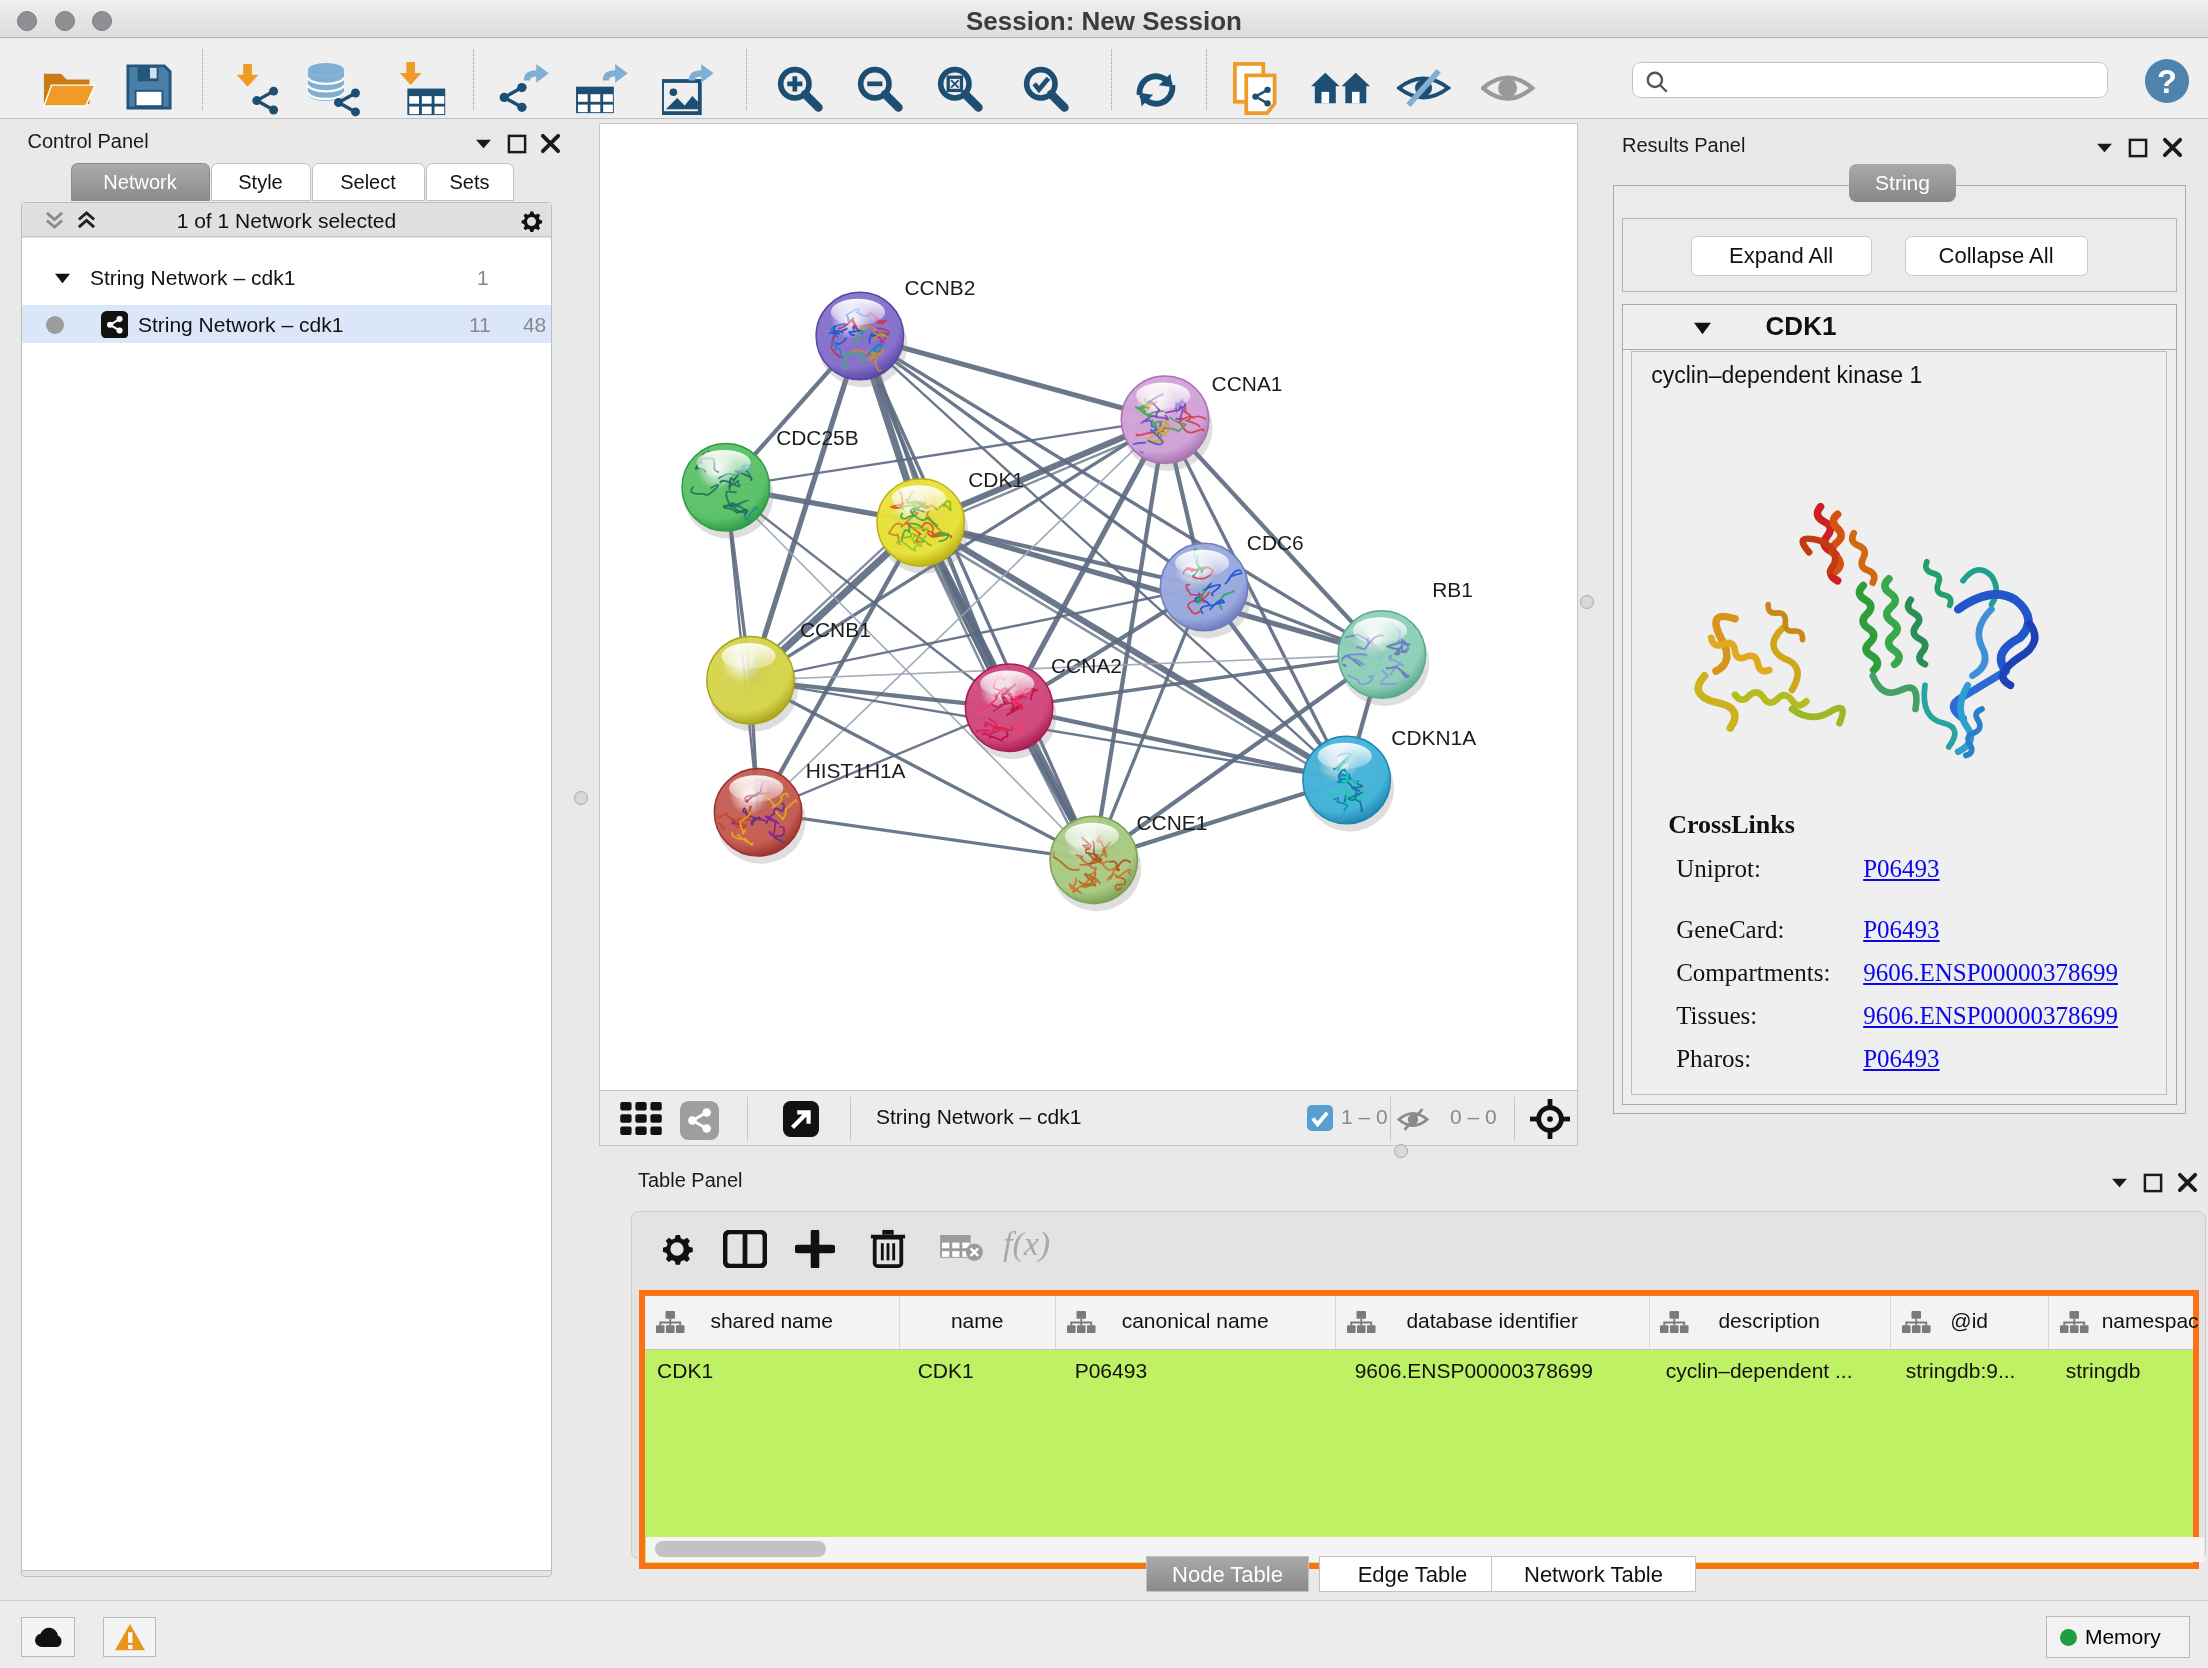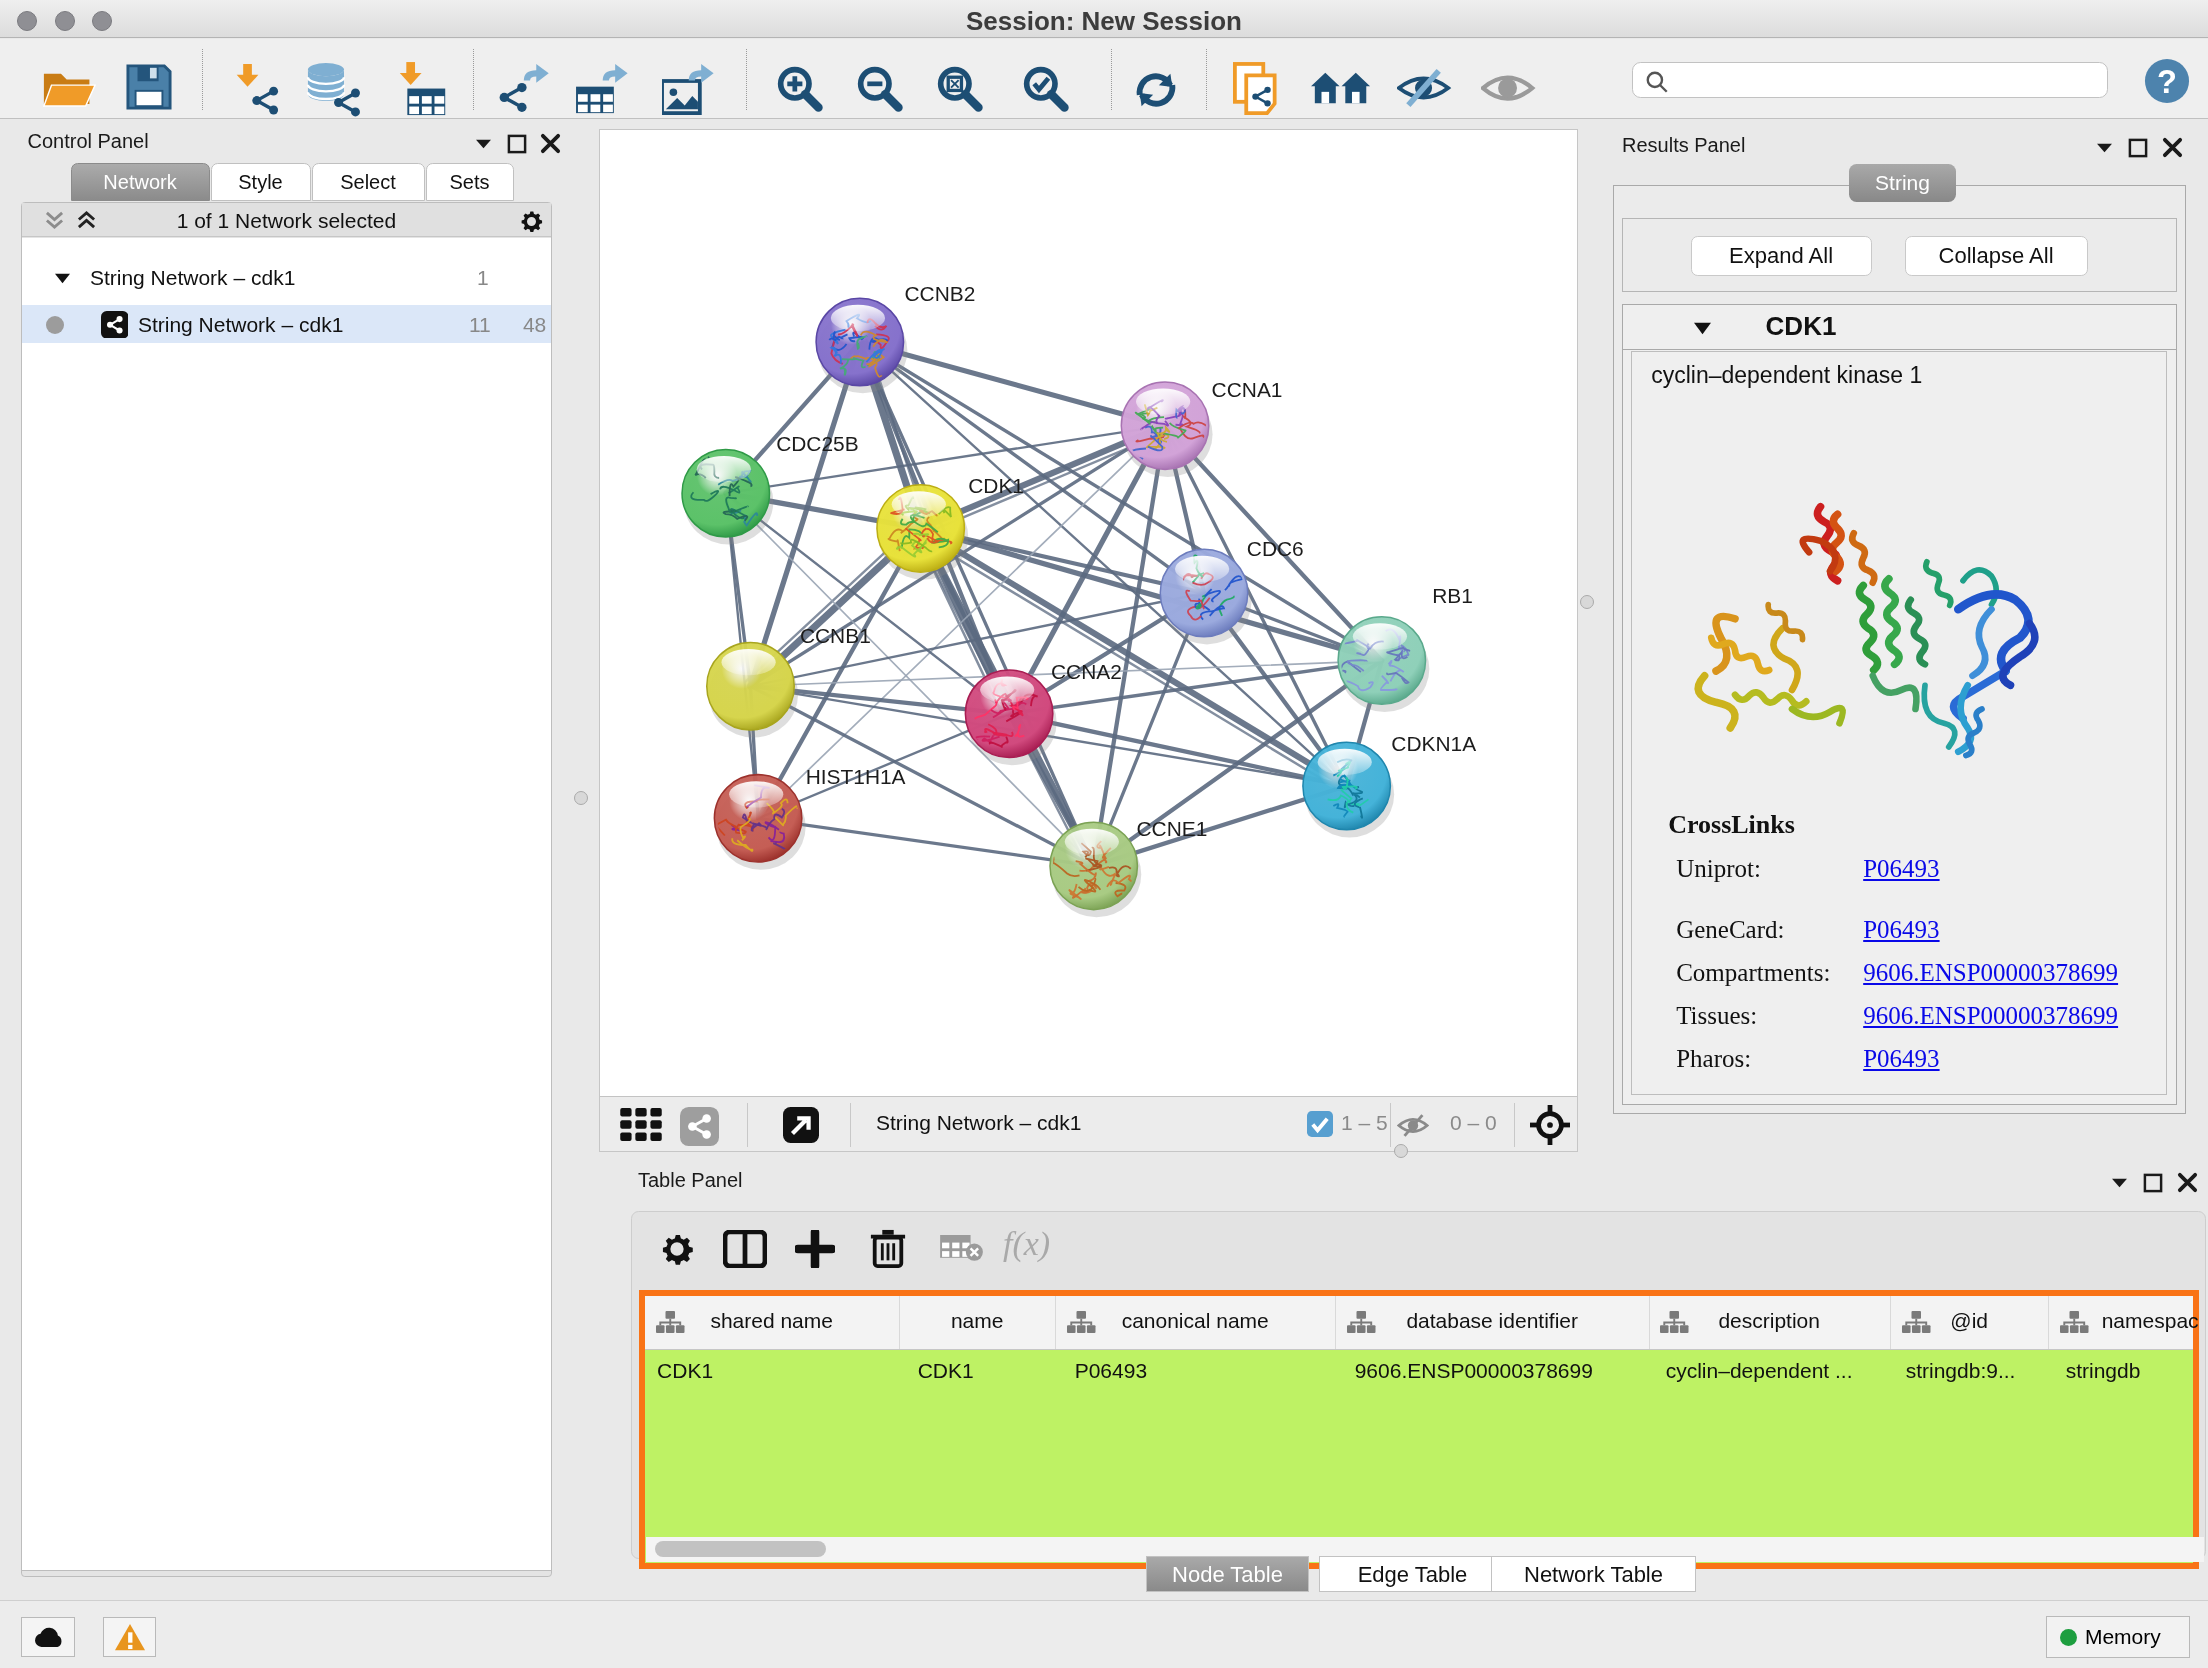--- a/index.html
+++ b/index.html
@@ -27,21 +27,21 @@
 .tabbar { position:absolute; display:flex; }
 .tab { height:38px; border:1px solid #c0c0c0; background:#fff; color:#111; font-size:20px; display:flex; align-items:center; justify-content:center; border-radius:6.7px 6.7px 0 0; margin-right:1px; }
 .tab.sel { background:linear-gradient(#ababab,#8b8b8b); color:#fff; border-color:#8b8b8b; }
 #cp-body { position:absolute; left:11.4px; top:80px; width:531px; height:1375px; background:#e4e4e4; border:1px solid #bdbdbd; border-radius:3.8px;padding-left:40px; }
 #cp-sub { position:absolute; left:0px; top:0px; width:529px; height:34px; background:#e0e0e0; border-bottom:1px solid #c6c6c6; }
 #cp-list { position:absolute; left:0px; top:35px; width:529px; height:1333px; background:#fff; border-bottom:1px solid #bdbdbd; }
 .cprow { position:absolute; left:0; width:529px; height:38px; font-size:21px; color:#111; }
 .selrow { background:#dbe7f8; }
 
 
-#netview { left:599px; top:129px; width:979px; height:1023px; background:#fff; border:1px solid #c6c6c6;text-align:center; }
+#netview { left:599px; top:123px; width:979px; height:1023px; background:#fff; border:1px solid #c6c6c6;text-align:center; }
 #netbar { position:absolute; left:0px; bottom:0px; width:977px; height:55px; background:#ececec; border-top:1px solid #c3c3c3; }
 .nbsep { position:absolute; top:5.7px; height:44px; width:0; border-left:1px solid #c8c8c8; }
 
 
 #rpanel { left:1590px; top:122px; width:609px; height:1023px; }
 #rp-head { position:absolute; left:32px; top:12.4px; }
 #stringtab { position:absolute; left:259px; top:42px; width:107px; height:38px; background:linear-gradient(#a9a9a9,#888); border-radius:7.6px; color:#fff; font-size:21px; text-align:center; line-height:38px; z-index:3; }
 #rp-outer { position:absolute; left:23px; top:63px; width:573px; height:929px; background:#ebebeb; border:1px solid #a9a9a9; }
 #rp-btnbox { position:absolute; left:7.6px; top:32px; width:555px; height:74px; background:#ebebeb; border:1px solid #b5b5b5; }
 .rbtn { position:absolute; top:17px; height:40px; background:#fff; border:1px solid #c9c9c9; border-radius:6.7px; font-size:22px; text-align:center; color:#111; }
@@ -751,21 +751,21 @@
           </g>
         </svg>
         <svg class="abs" style="left:183px; top:9.5px;" width="36" height="36" viewBox="0 0 38 38">
           <rect width="38" height="38" rx="8" fill="#111"></rect>
           <path d="M10 28 L24 14 M15 12 L27 12 L27 24" fill="none" stroke="#fff" stroke-width="4.5"></path>
         </svg>
         <svg class="abs" style="left:707px; top:14.3px;" width="26" height="26" viewBox="0 0 27 27">
           <rect width="27" height="27" rx="5" fill="#579fd0"></rect>
           <path d="M6 14 L11 20 L21 8" fill="none" stroke="#fff" stroke-width="4"></path>
         </svg>
-        <span class="abs" style="left:741px; top:14.3px; font-size:21px; color:#8a8a8a;">1 – 5</span>
+        <span class="abs" style="left:741px; top:14.3px; font-size:21px; color:#8a8a8a;">1 – 0</span>
         <svg class="abs" style="left:797px; top:16px;" width="32" height="25" viewBox="0 0 34 26">
           <path d="M2 13 Q17 0 32 13 Q17 26 2 13 Z" fill="none" stroke="#8a8a8a" stroke-width="3"></path>
           <circle cx="17" cy="13" r="5.5" fill="#8a8a8a"></circle>
           <line x1="27" y1="2" x2="8" y2="24" stroke="#8a8a8a" stroke-width="3"></line>
         </svg>
         <span class="abs" style="left:850px; top:14.3px; font-size:21px; color:#8a8a8a;">0 – 0</span>
         <svg class="abs" style="left:930px; top:7.6px;" width="40" height="40" viewBox="0 0 42 42">
           <circle cx="21" cy="21" r="12" fill="none" stroke="#111" stroke-width="5"></circle>
           <g stroke="#111" stroke-width="5">
             <line x1="21" y1="0" x2="21" y2="9"></line>

